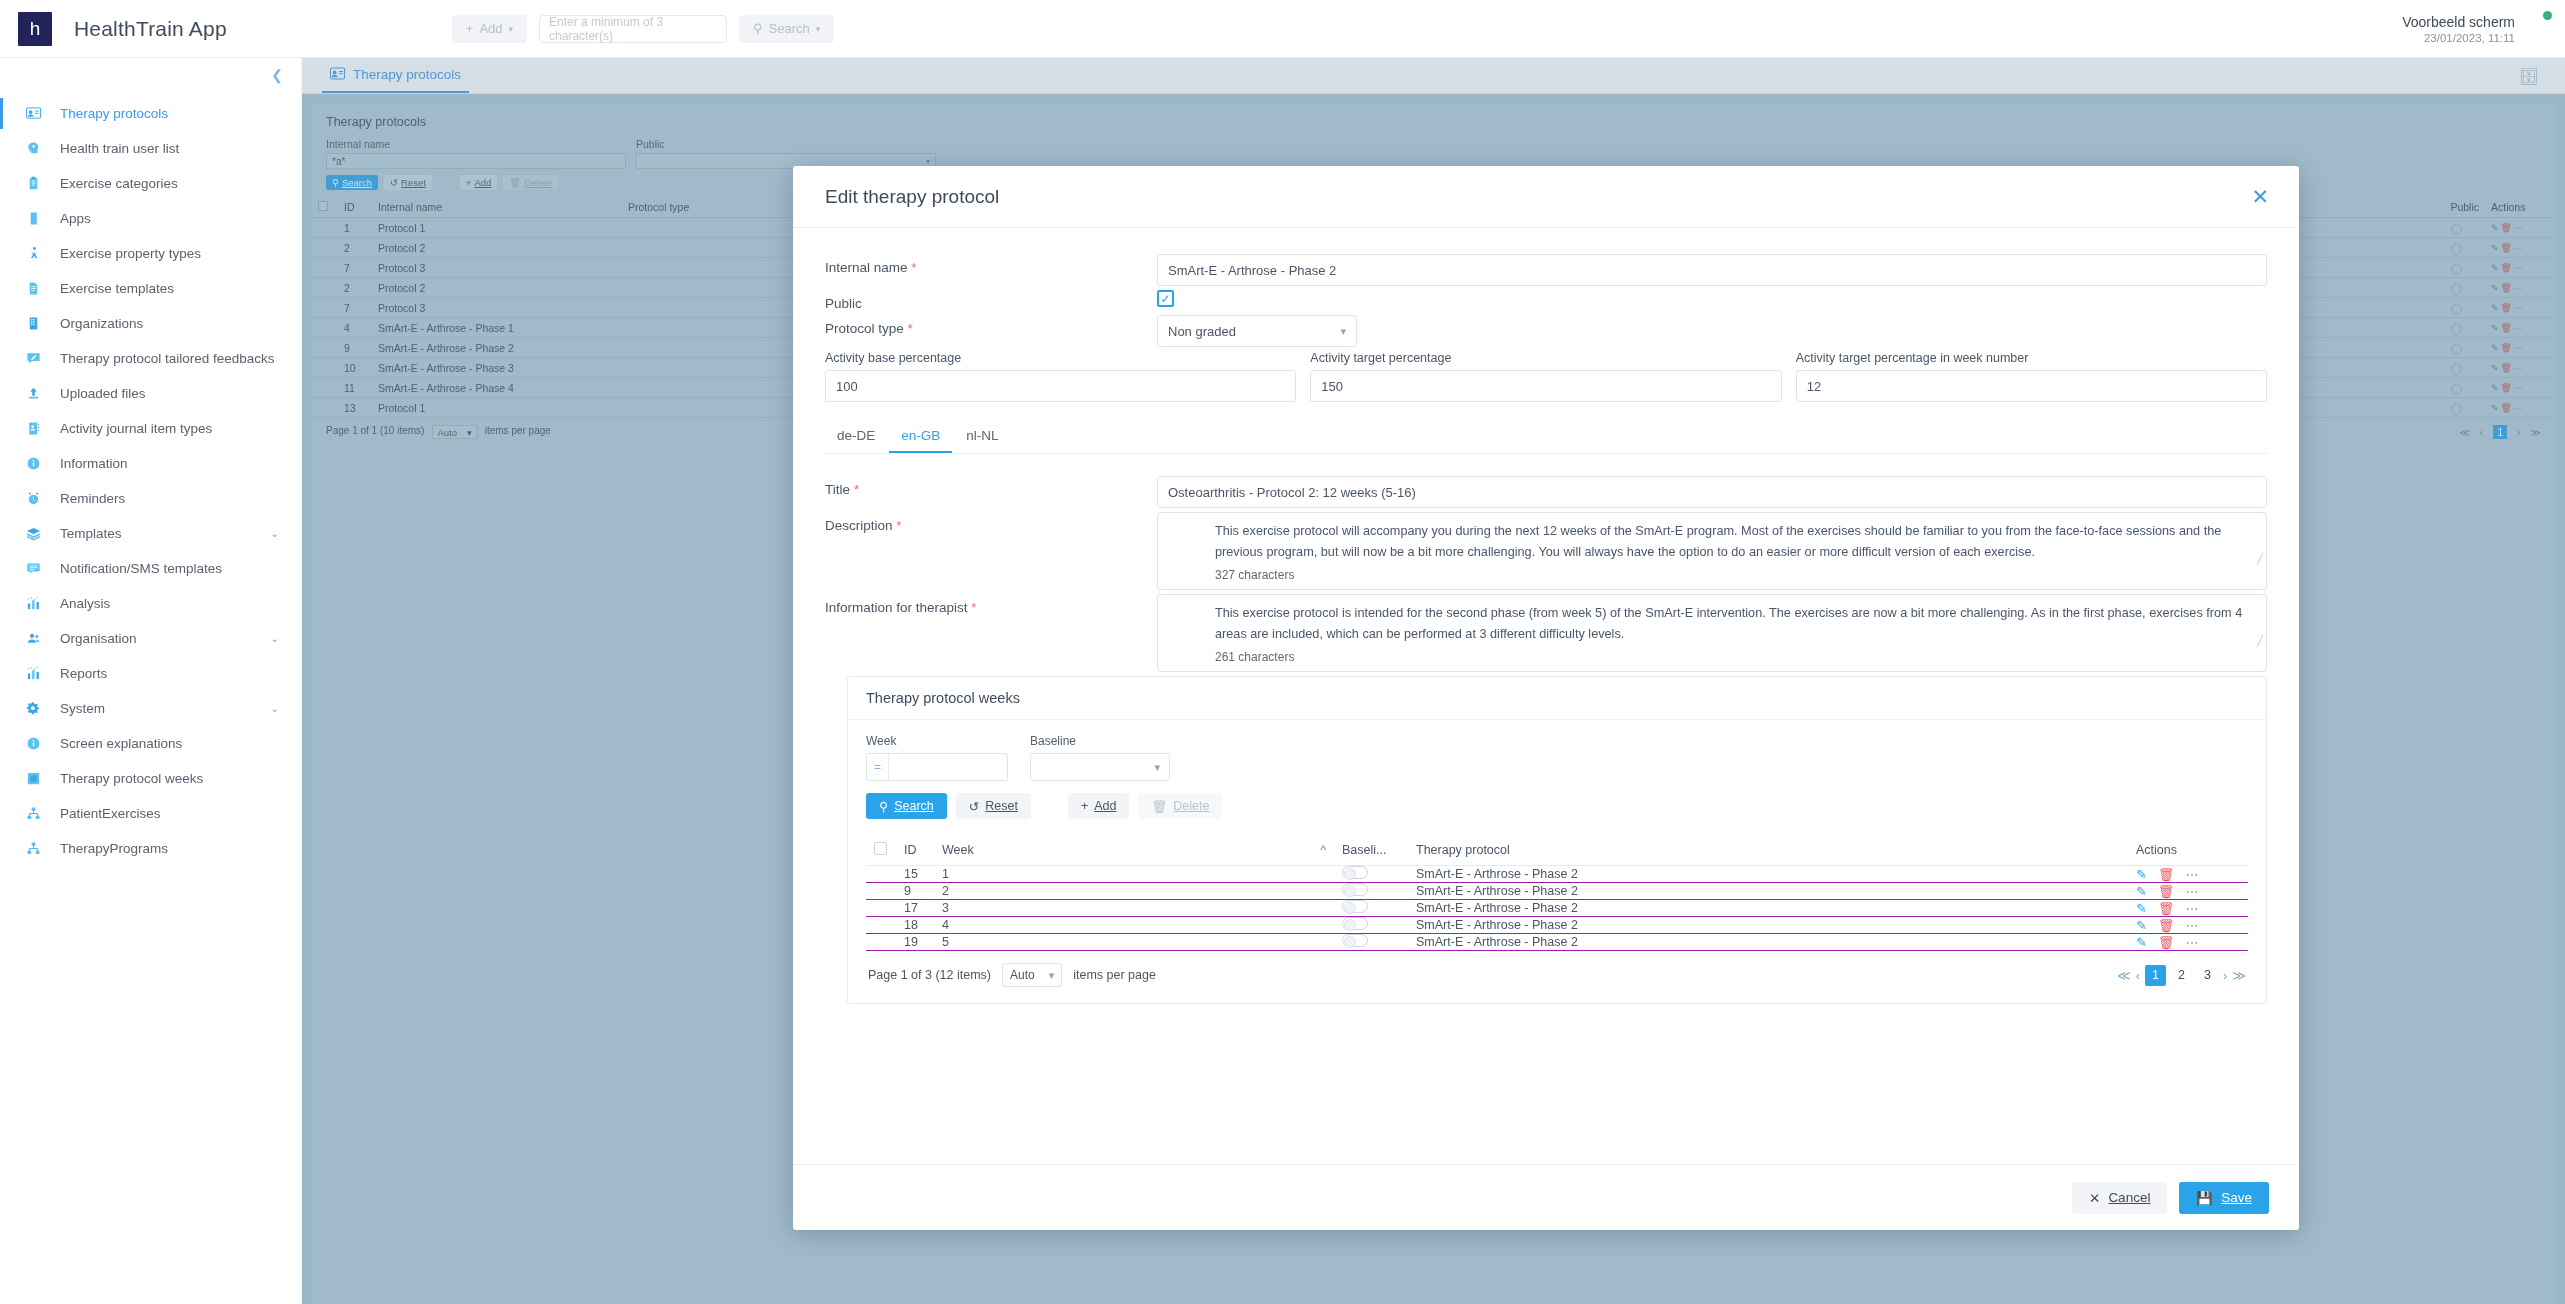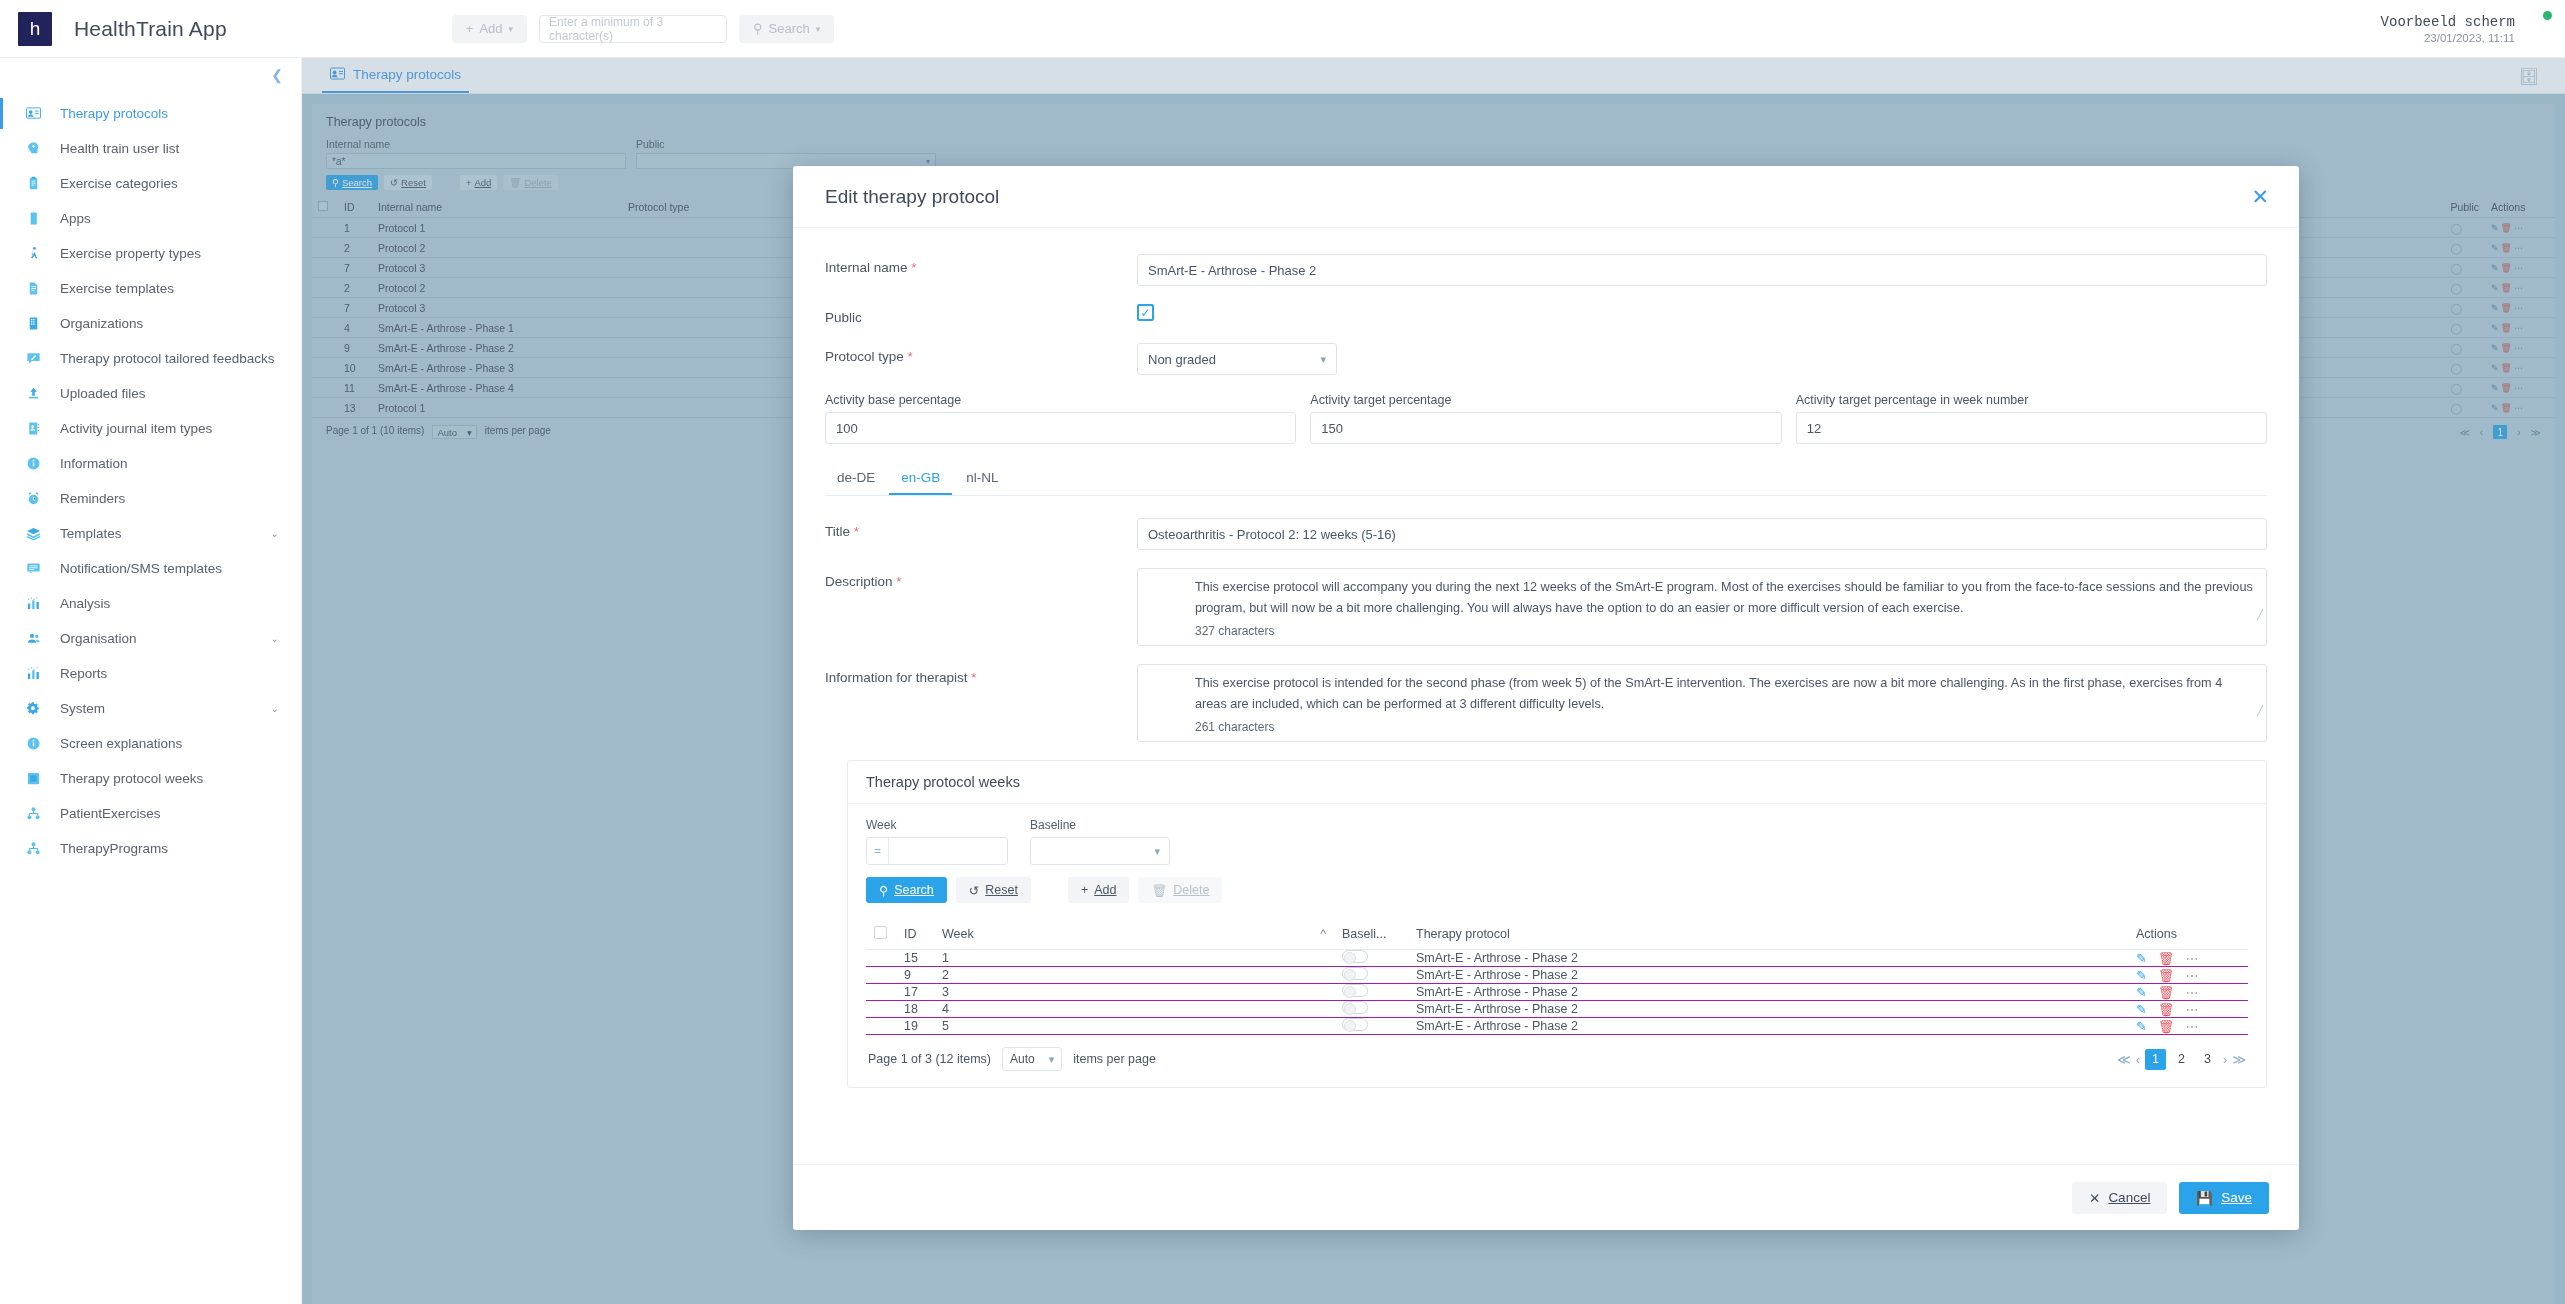--- a/index.html
+++ b/index.html
@@ -33,21 +33,21 @@
     background:#f1f3f6; color:#b8c0ca; font-size:13px;
     display:flex; align-items:center; gap:6px; border:none;
     font-family:inherit;
   }
   .search-box {
     height:28px; width:188px; border:1px solid #e3e8ee; border-radius:4px;
     background:#fff; color:#c3cad3; font-size:12px;
     display:flex; align-items:center; padding:0 9px;
   }
   .topbar-right { margin-left:auto; text-align:right; padding-right:28px; }
-  .tb-user { font-size:14px; color:#3f4a5a;font-family:Liberation Mono, monospace; }
+  .tb-user { font-size:14px; color:#3f4a5a; }
   .tb-date { font-size:11.5px; color:#8a93a0; margin-top:2px; }
   .status-dot { position:absolute; right:13px; top:11px; width:9px; height:9px; border-radius:50%; background:#2bb673; }
 
   .body-row { flex:1; display:flex; min-height:0; }
 
   
   .sidebar {
     width:302px; flex:0 0 302px; background:#fff;
     border-right:1px solid #eef1f5; position:relative;
     display:flex; flex-direction:column;
@@ -115,21 +115,21 @@
     z-index:60; display:flex; flex-direction:column;
   }
   .modal-head {
     height:62px; flex:0 0 62px; display:flex; align-items:center;
     padding:0 30px 0 32px; border-bottom:1px solid #edf1f5;
   }
   .modal-title { font-size:19px; color:#3f4a5a; }
   .modal-x { margin-left:auto; color:#3d9ae8; font-size:21px; line-height:1; }
   .modal-body { flex:1; overflow:hidden; padding:26px 32px 0 32px; }
 
-  .frow { display:flex; align-items:flex-start; margin-bottom:18px; }
+  .frow { display:flex; align-items:flex-start; margin-bottom:4px;gap:20px; }
   .flbl { width:312px; flex:0 0 312px; font-size:13.5px; color:#4a5666; padding-top:6px; }
   .req { color:#e36d7a; }
   .fctl { flex:1; min-width:0; }
   .txt-in {
     width:100%; height:32px; border:1px solid #dfe4ea; border-radius:3px;
     font-size:13px; color:#49566a; padding:0 10px; display:flex; align-items:center;
     background:#fff; font-family:inherit;
   }
   .chk {
     width:17px; height:17px; border:2px solid #2aa3e8; border-radius:2px; background:#fff;

